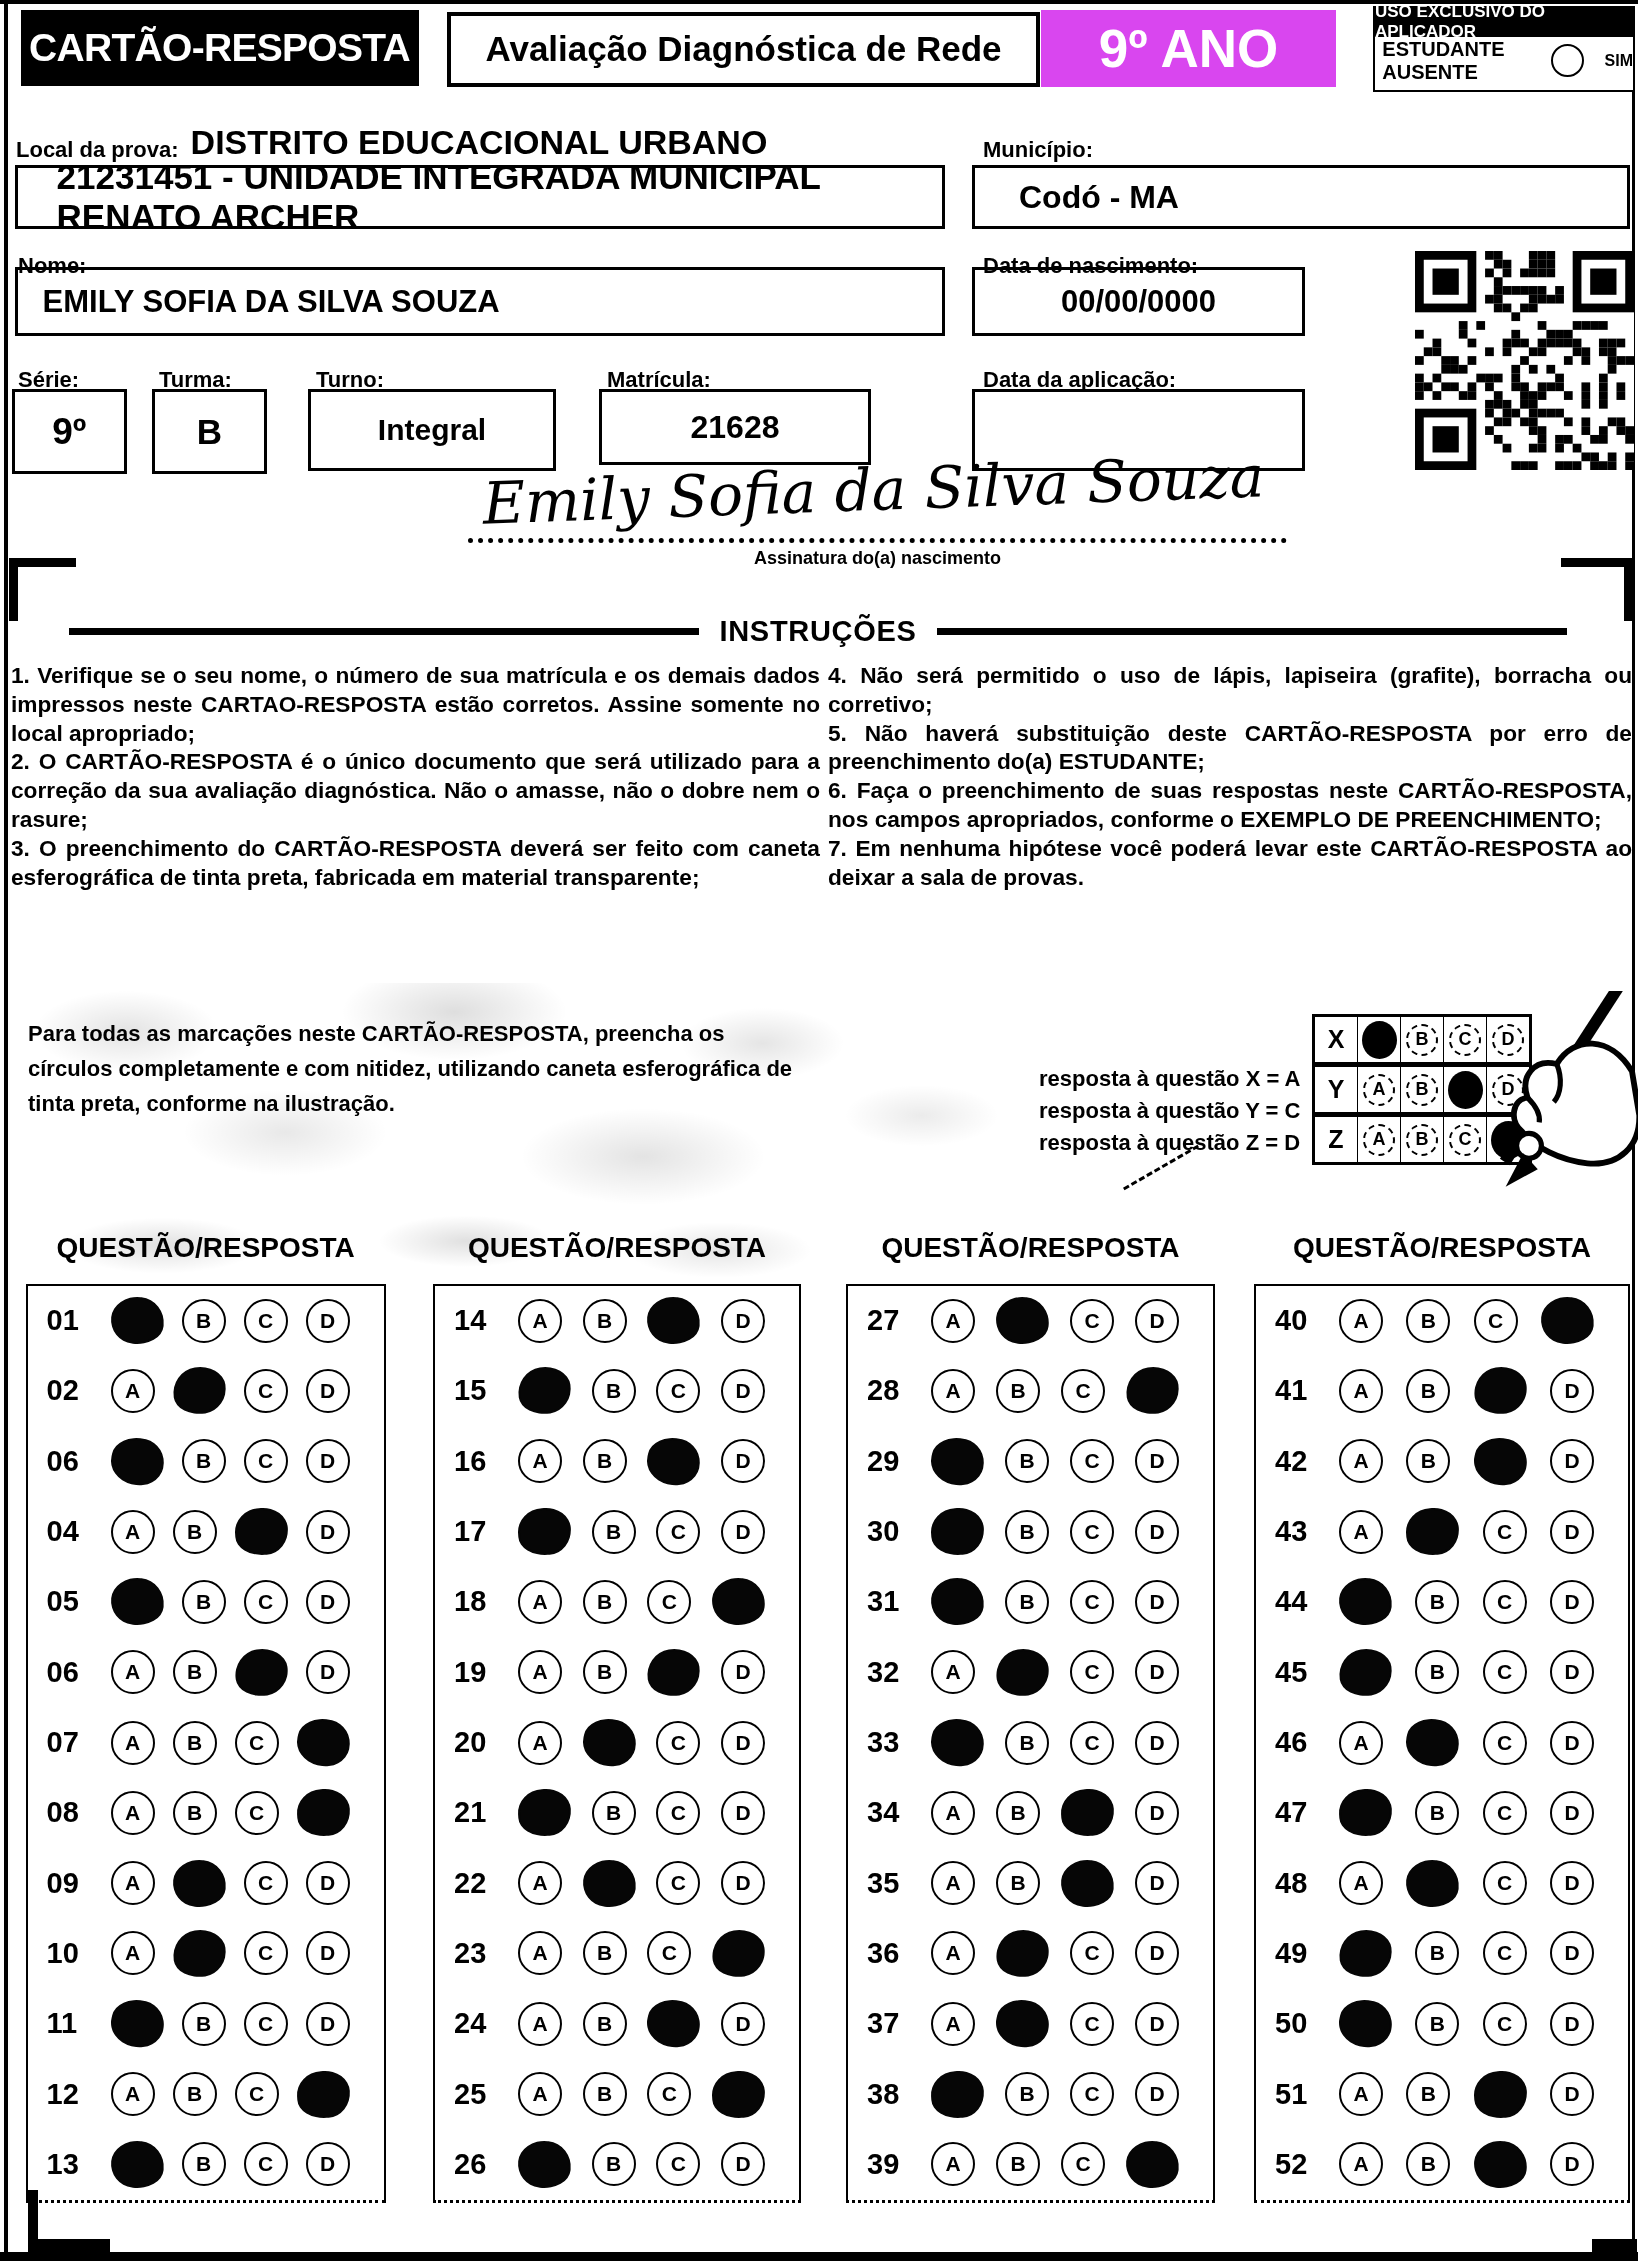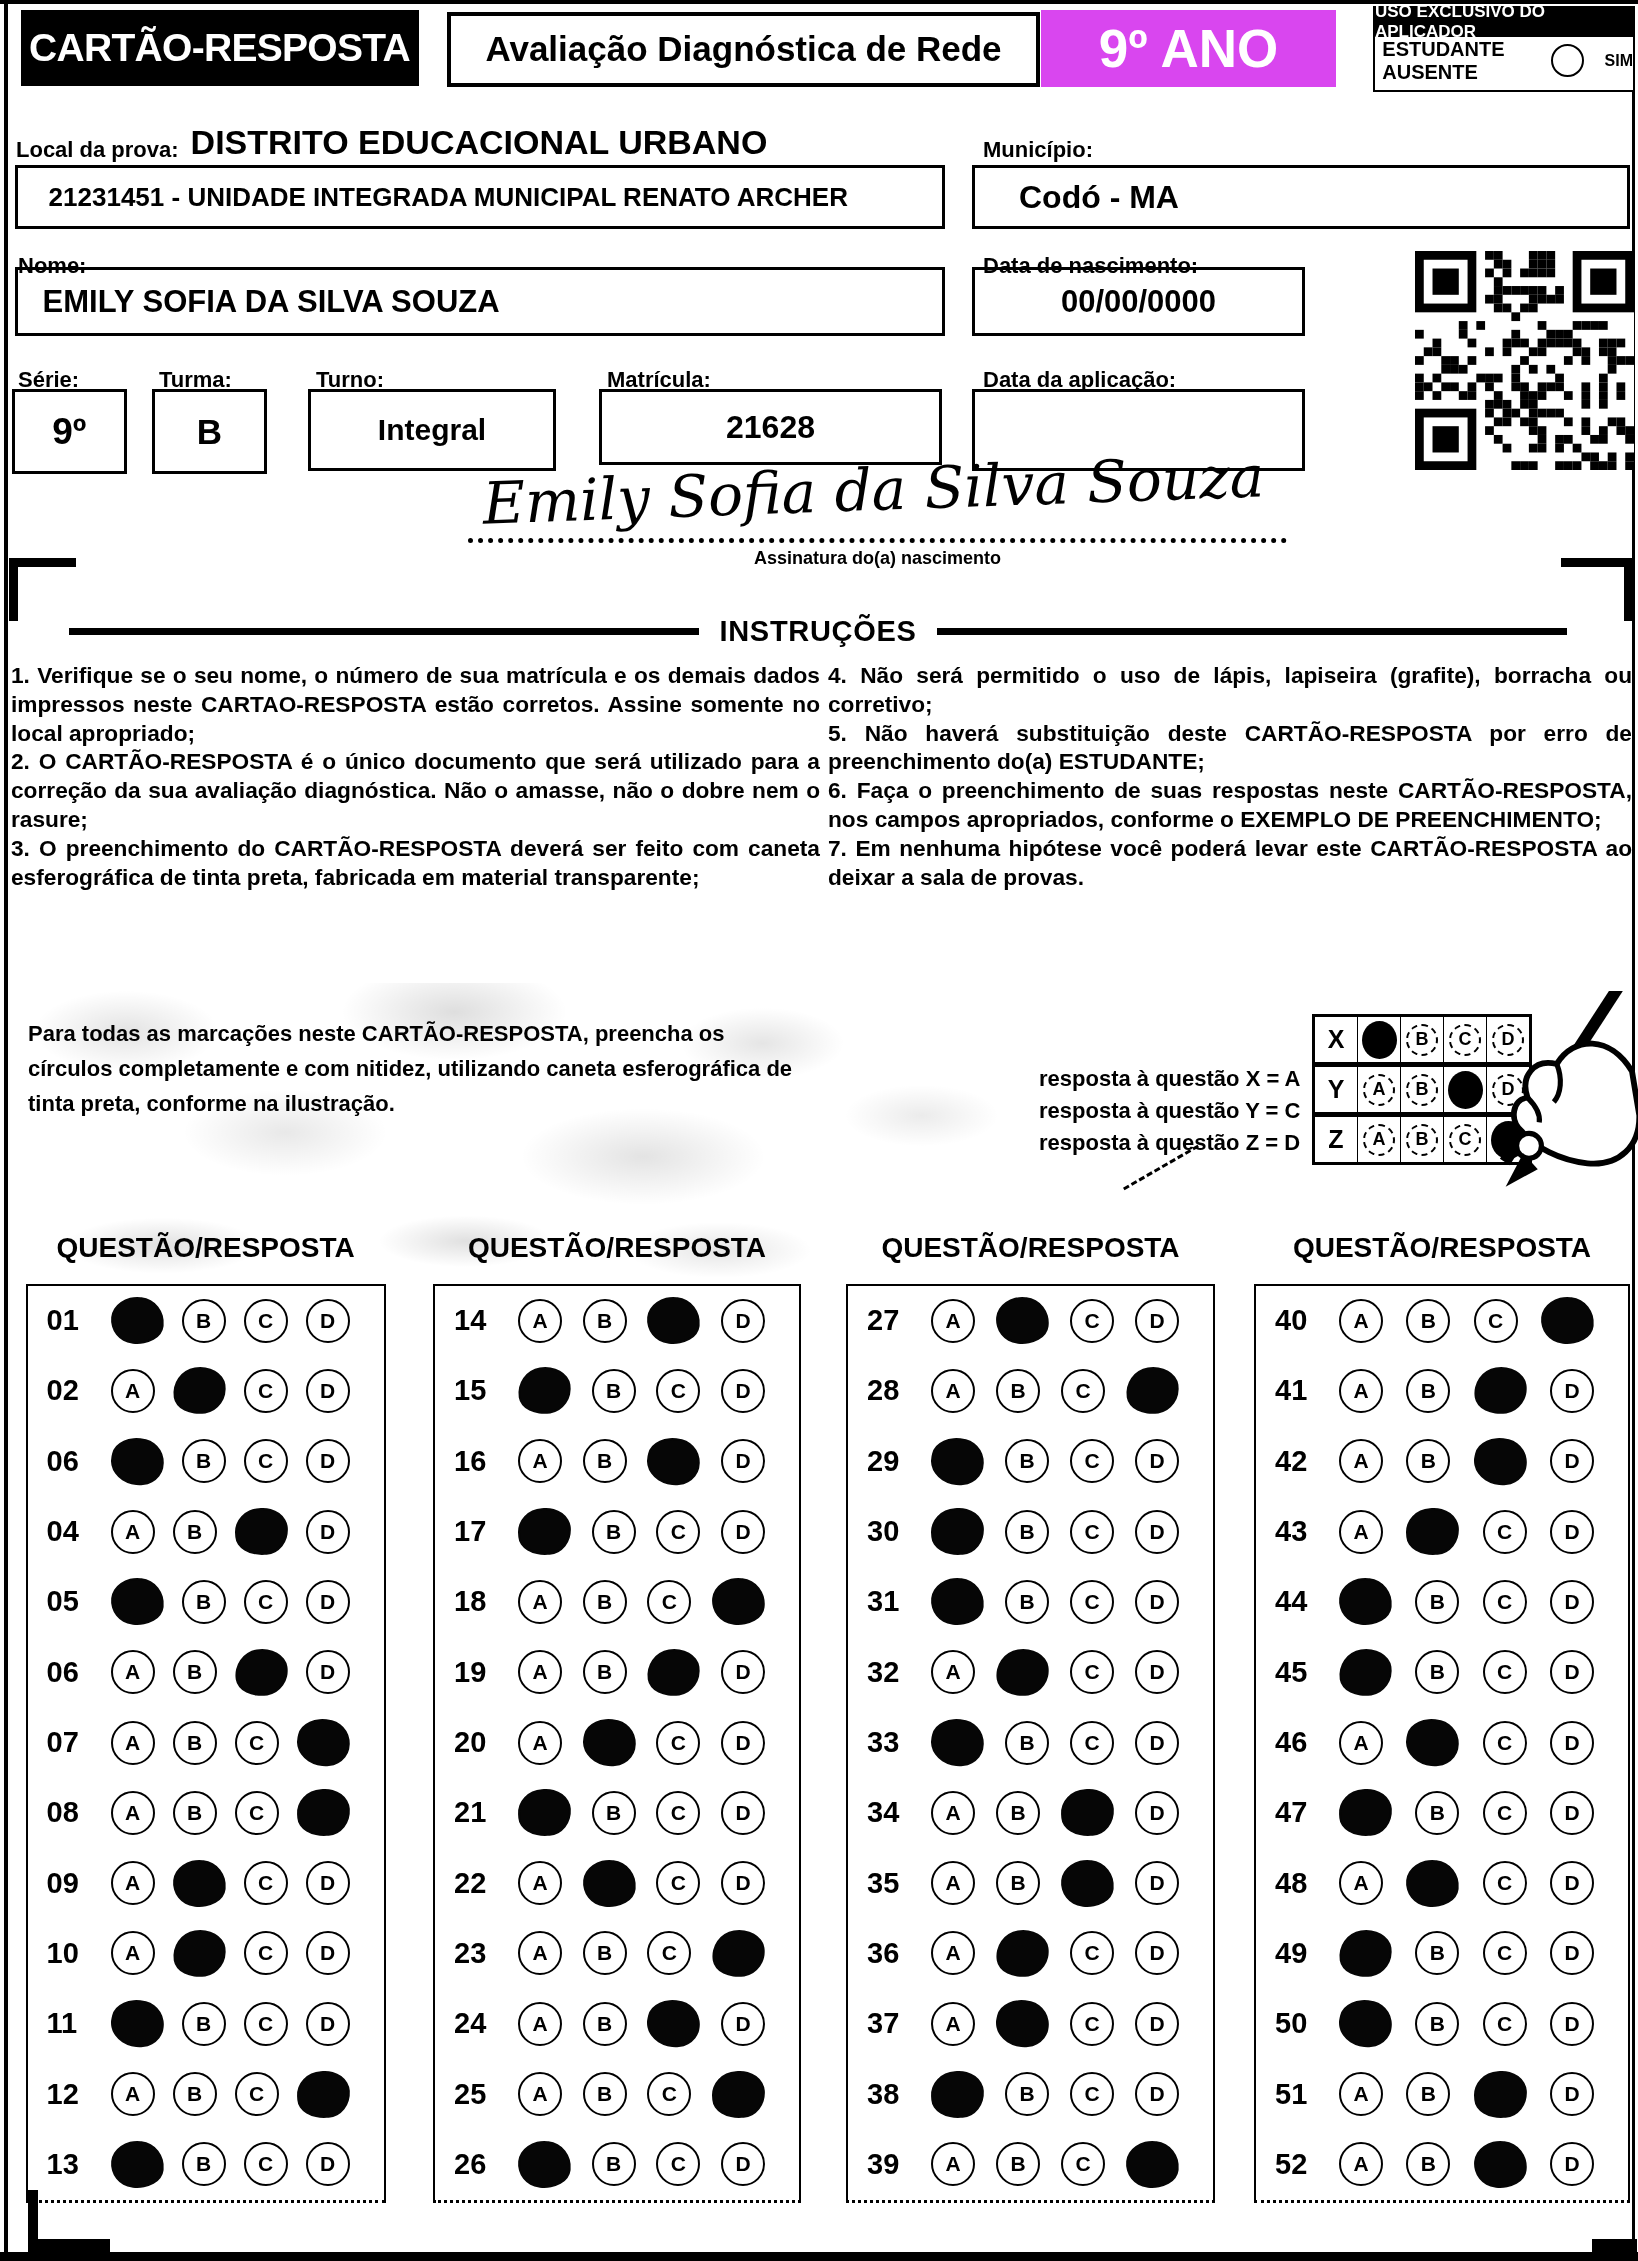--- a/index.html
+++ b/index.html
@@ -26,31 +26,31 @@
   .aplicador .row{height:48px;display:flex;align-items:center;padding-left:7.3px;gap:16px;}
   .aplicador .lbl{font-size:20px;font-weight:bold;}
   .circ{width:29px;height:29px;border:2.2px solid #000;border-radius:50%;margin:0 4.4px 0 5.8px;flex:0 0 auto;}
   .aplicador .sim{font-size:16px;font-weight:bold;}
 
   
   .flabel{font-size:22px;font-weight:bold;}
   .fbox{border:3.7px solid #000;box-sizing:border-box;display:flex;align-items:center;}
   .district{left:110px;top:123px;width:738px;text-align:center;font-size:34px;font-weight:bold;}
   .schoolbox{left:14.6px;top:165px;width:930px;height:64px;}
-  .schoolbox span{font-size:26px;font-weight:bold;padding-left:31px;}
+  .schoolbox span{font-size:35px;font-weight:bold;padding-left:39px;}
   .munbox{left:972px;top:165px;width:658px;height:64px;}
   .munbox span{font-size:32px;font-weight:bold;padding-left:44px;}
   .nomebox{left:14.6px;top:267px;width:930px;height:69px;}
   .nomebox span{font-size:31px;font-weight:bold;padding-left:25px;}
   .nascbox{left:972px;top:267px;width:333px;height:69px;justify-content:center;}
   .nascbox span{font-size:31px;font-weight:bold;}
   .seriebox{left:11.7px;top:389px;width:115px;height:85px;justify-content:center;font-size:37px;font-weight:bold;}
   .turmabox{left:152px;top:389px;width:115px;height:85px;justify-content:center;font-size:35px;font-weight:bold;}
   .turnobox{left:308px;top:389px;width:248px;height:82px;justify-content:center;font-size:30px;font-weight:bold;}
-  .matbox{left:599px;top:389px;width:343px;height:76px;justify-content:center;font-size:32px;font-weight:bold;}
+  .matbox{left:599px;top:389px;width:272px;height:76px;justify-content:center;font-size:32px;font-weight:bold;}
   .aplbox{left:972px;top:389px;width:333px;height:82px;}
   .qr{left:1415px;top:251px;width:219px;height:219px;}
 
   .signature{left:446px;top:456px;width:855px;text-align:center;white-space:nowrap;
     font-family:"DejaVu Serif",serif;font-style:italic;font-size:58px;transform:rotate(-2deg);}
   .sigline{left:468px;top:538px;width:819px;border-bottom:5.1px dotted #000;}
   .sigcaption{left:468px;top:548px;width:819px;text-align:center;font-size:18px;font-weight:bold;}
 
   
   .mark{background:#000;}

